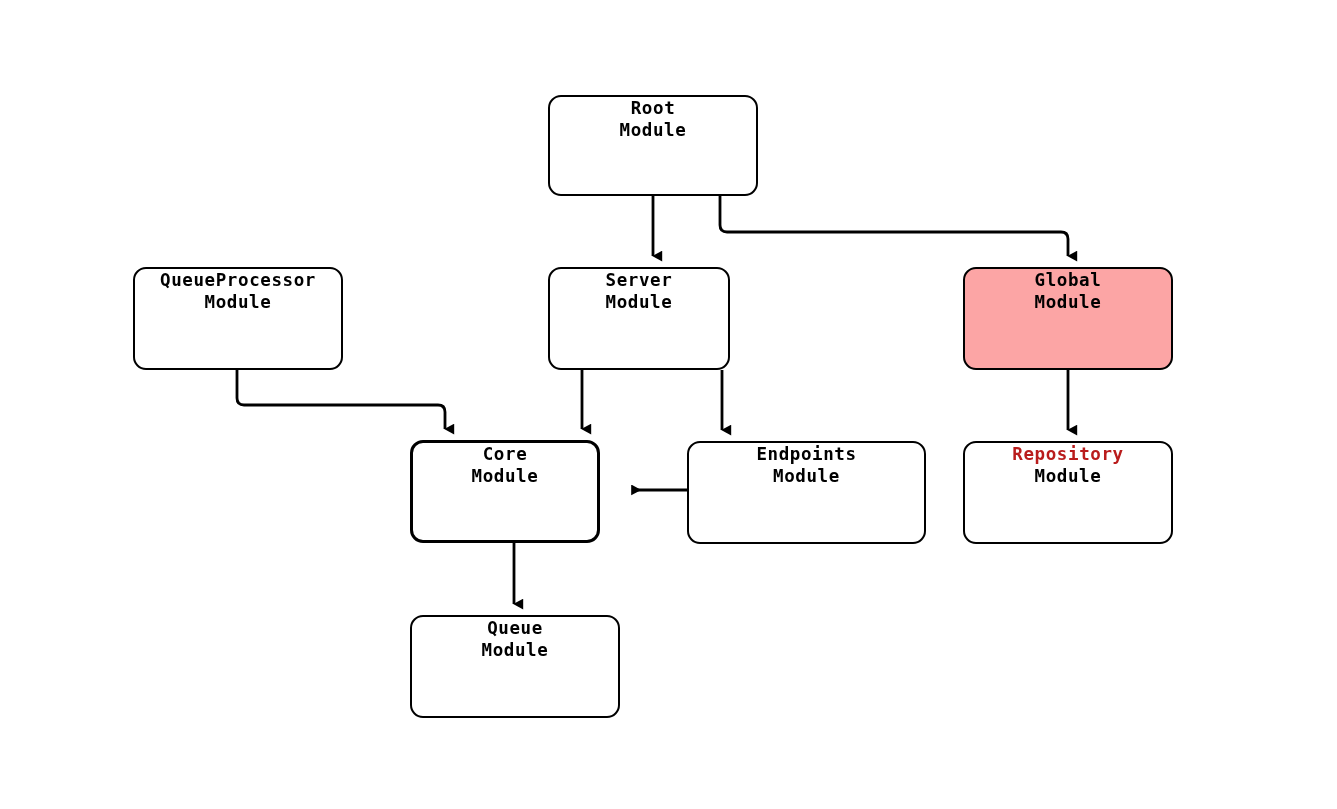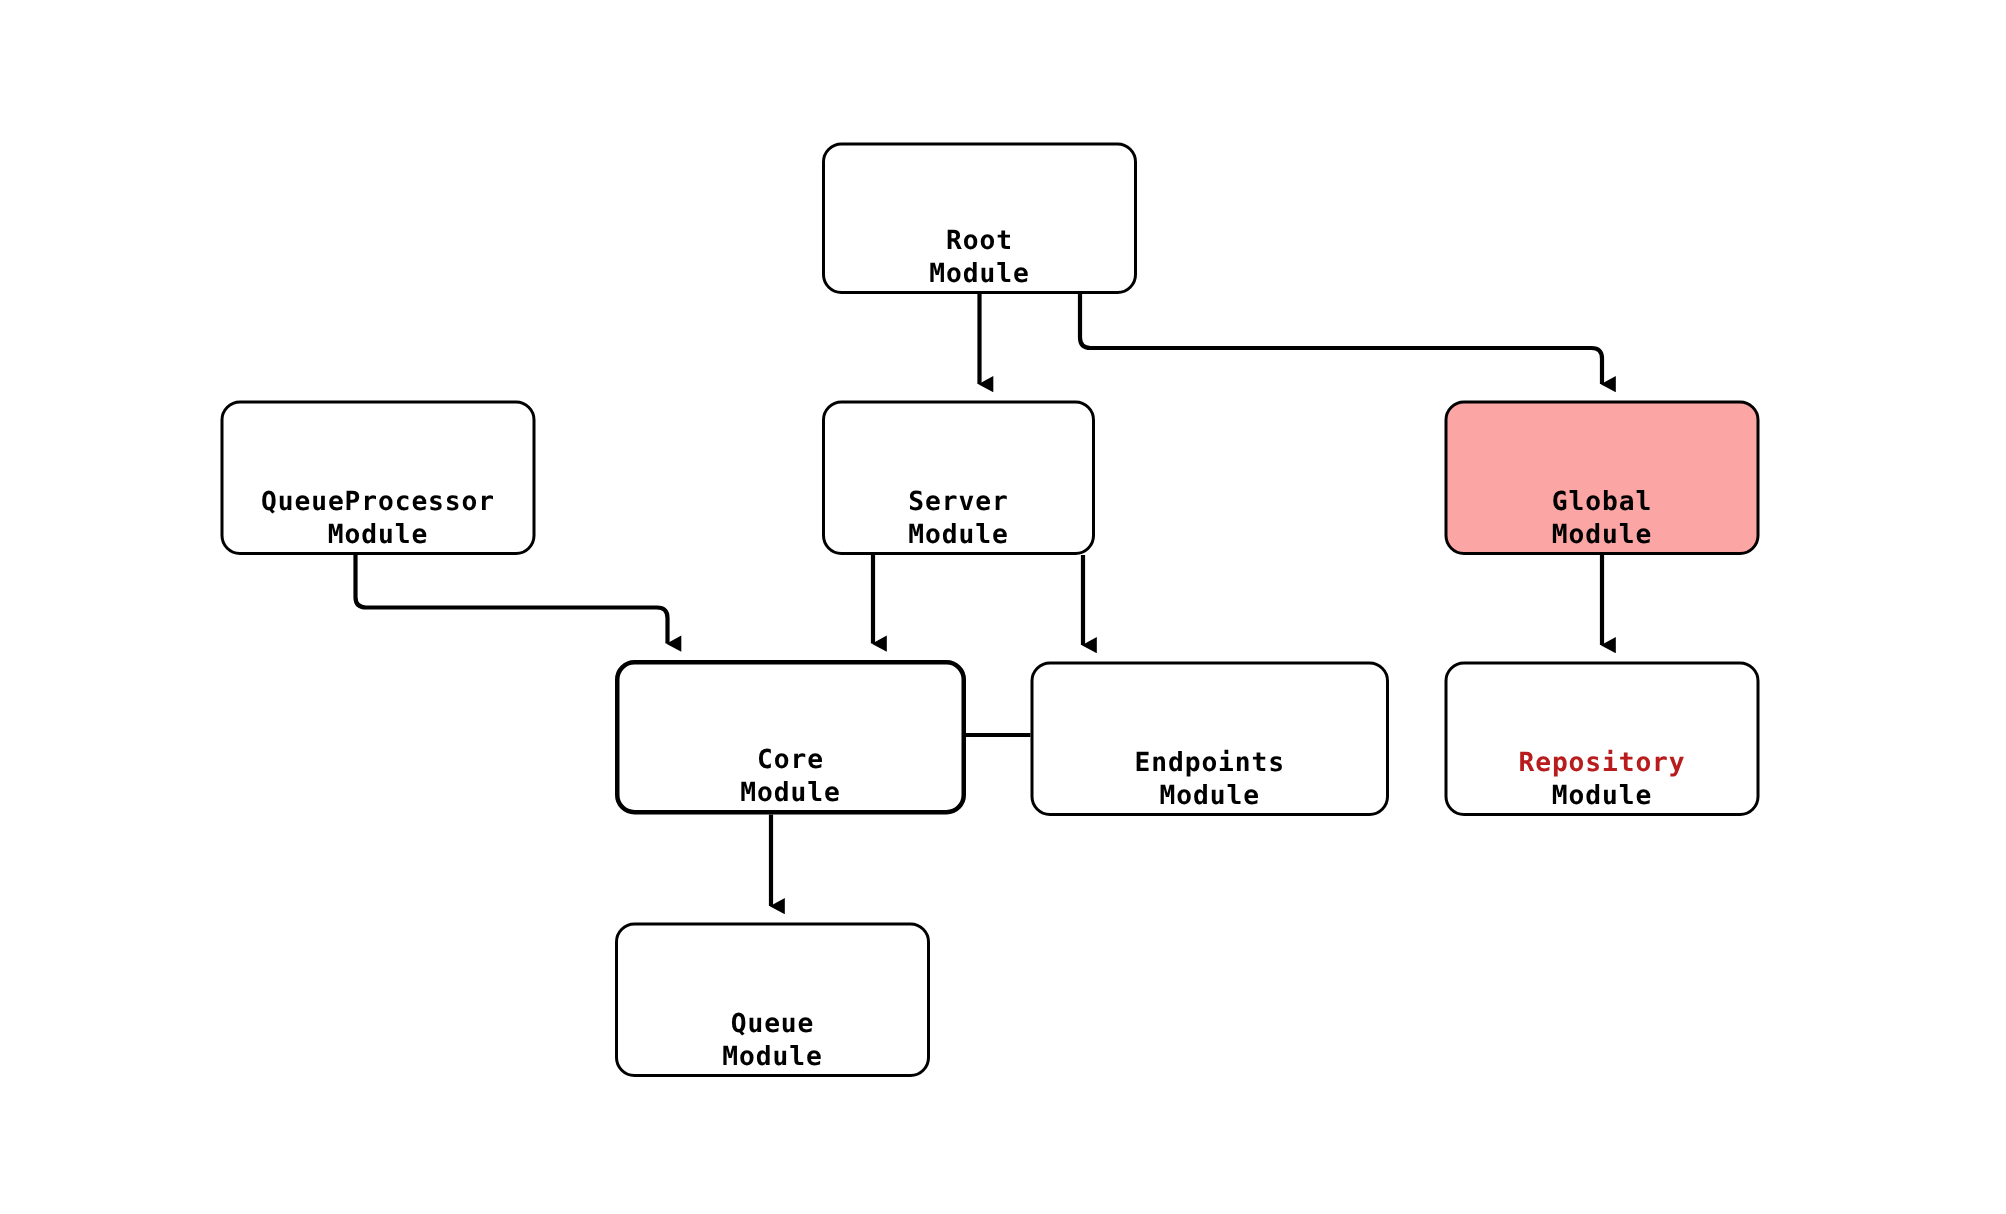--- a/index.html
+++ b/index.html
@@ -30,21 +30,21 @@
   }
   .node {
     position: absolute;
     box-sizing: border-box;
     background: #ffffff;
     border: 2.6px solid #000000;
     border-radius: 13px;
     display: flex;
     flex-direction: column;
     align-items: center;
-    justify-content: flex-end;
+    justify-content: flex-start;
     z-index: 2;
   }
   .node.emphasis {
     border-width: 3.4px;
   }
   .node-line {
     font-family: "DejaVu Sans Mono", "Liberation Mono", monospace;
     font-size: 17.5px;
     font-weight: bold;
     line-height: 22px;
@@ -78,33 +78,33 @@
         <path d="M 1068 370 L 1068 430" stroke="#000000" marker-end="url(#arrow-down)"></path>
         <path d="M 514 543 L 514 604" stroke="#000000" marker-end="url(#arrow-down)"></path>
       </g>
   </svg>
 
   <div id="node-layer">
       <div class="node" style="left: 548px; top: 95px; width: 210px; height: 101px; background: rgb(255, 255, 255); border-color: rgb(0, 0, 0);">
         <div class="node-line" style="color: rgb(0, 0, 0);">Root</div>
         <div class="node-line" style="color: rgb(0, 0, 0);">Module</div>
       </div>
-      <div class="node" style="left: 147px; top: 267px; width: 210px; height: 103px; background: rgb(255, 255, 255); border-color: rgb(0, 0, 0);">
+      <div class="node" style="left: 133px; top: 267px; width: 210px; height: 103px; background: rgb(255, 255, 255); border-color: rgb(0, 0, 0);">
         <div class="node-line" style="color: rgb(0, 0, 0);">QueueProcessor</div>
         <div class="node-line" style="color: rgb(0, 0, 0);">Module</div>
       </div>
       <div class="node" style="left: 548px; top: 267px; width: 182px; height: 103px; background: rgb(255, 255, 255); border-color: rgb(0, 0, 0);">
         <div class="node-line" style="color: rgb(0, 0, 0);">Server</div>
         <div class="node-line" style="color: rgb(0, 0, 0);">Module</div>
       </div>
       <div class="node" style="left: 963px; top: 267px; width: 210px; height: 103px; background: #fca5a5; border-color: rgb(0, 0, 0);">
         <div class="node-line" style="color: rgb(0, 0, 0);">Global</div>
         <div class="node-line" style="color: rgb(0, 0, 0);">Module</div>
       </div>
-      <div class="node emphasis" style="left: 410px; top: 440px; width: 234px; height: 103px; background: rgb(255, 255, 255); border-color: rgb(0, 0, 0);">
+      <div class="node emphasis" style="left: 410px; top: 440px; width: 190px; height: 103px; background: rgb(255, 255, 255); border-color: rgb(0, 0, 0);">
         <div class="node-line" style="color: rgb(0, 0, 0);">Core</div>
         <div class="node-line" style="color: rgb(0, 0, 0);">Module</div>
       </div>
       <div class="node" style="left: 687px; top: 441px; width: 239px; height: 103px; background: rgb(255, 255, 255); border-color: rgb(0, 0, 0);">
         <div class="node-line" style="color: rgb(0, 0, 0);">Endpoints</div>
         <div class="node-line" style="color: rgb(0, 0, 0);">Module</div>
       </div>
       <div class="node" style="left: 963px; top: 441px; width: 210px; height: 103px; background: rgb(255, 255, 255); border-color: rgb(0, 0, 0);">
         <div class="node-line" style="color: #b91c1c;">Repository</div>
         <div class="node-line" style="color: rgb(0, 0, 0);">Module</div>

